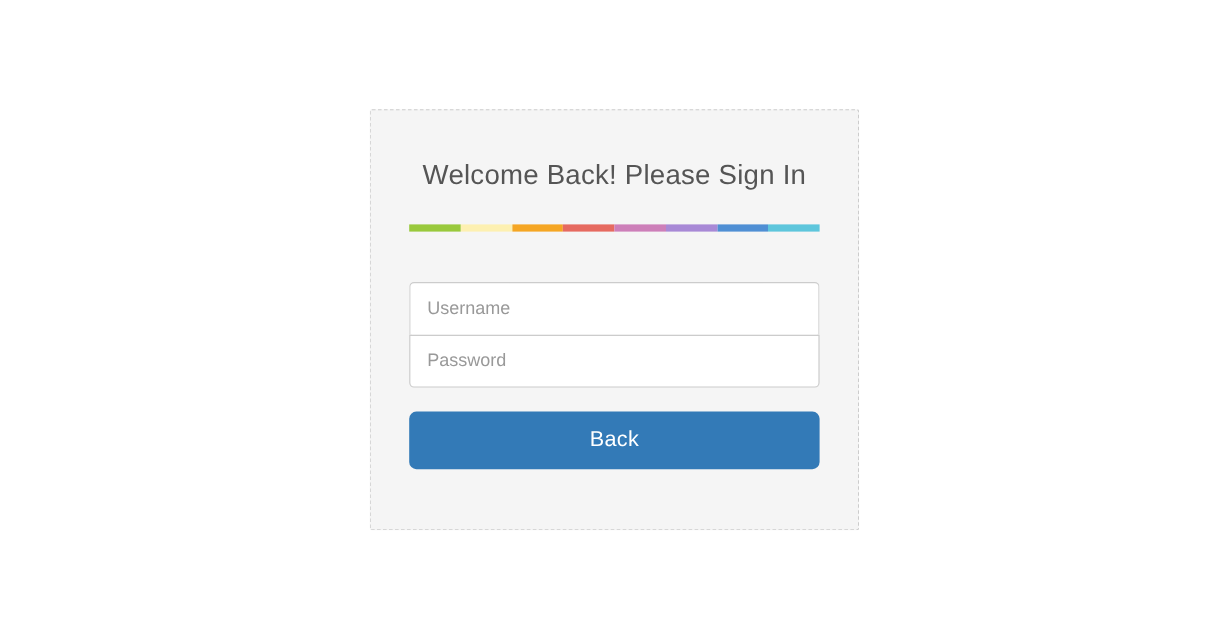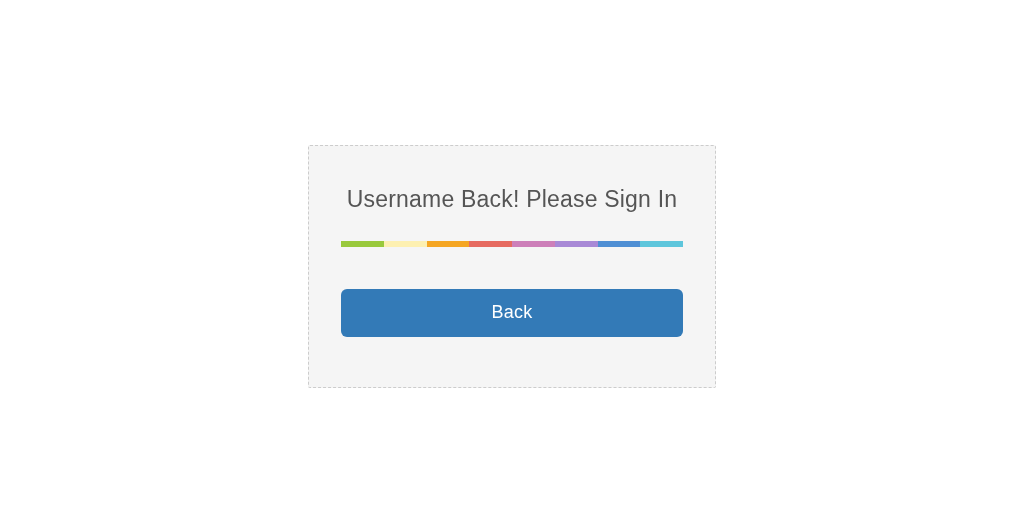--- a/index.html
+++ b/index.html
@@ -84,27 +84,29 @@
       font-size: 18px;
       font-weight: 400;
       cursor: pointer;
       letter-spacing: 0.3px;
     }
   </style>
 </head>
 <body>
 
 <div class="login-card">
-  <h2 class="login-title">Username Back! Please Sign In</h2>
+  <h2 class="login-title">Welcome Back! Please Sign In</h2>
   <div class="color-stripe">
     <span class="stripe-1"></span>
     <span class="stripe-2"></span>
     <span class="stripe-3"></span>
     <span class="stripe-4"></span>
     <span class="stripe-5"></span>
     <span class="stripe-6"></span>
     <span class="stripe-7"></span>
     <span class="stripe-8"></span>
   </div>
   <div class="input-group">
+    <input type="text" placeholder="Username" style="">
+    <input type="password" placeholder="Password" style="">
   </div>
   <button class="login-button">Back</button>
 </div>
 
 </body></html>

